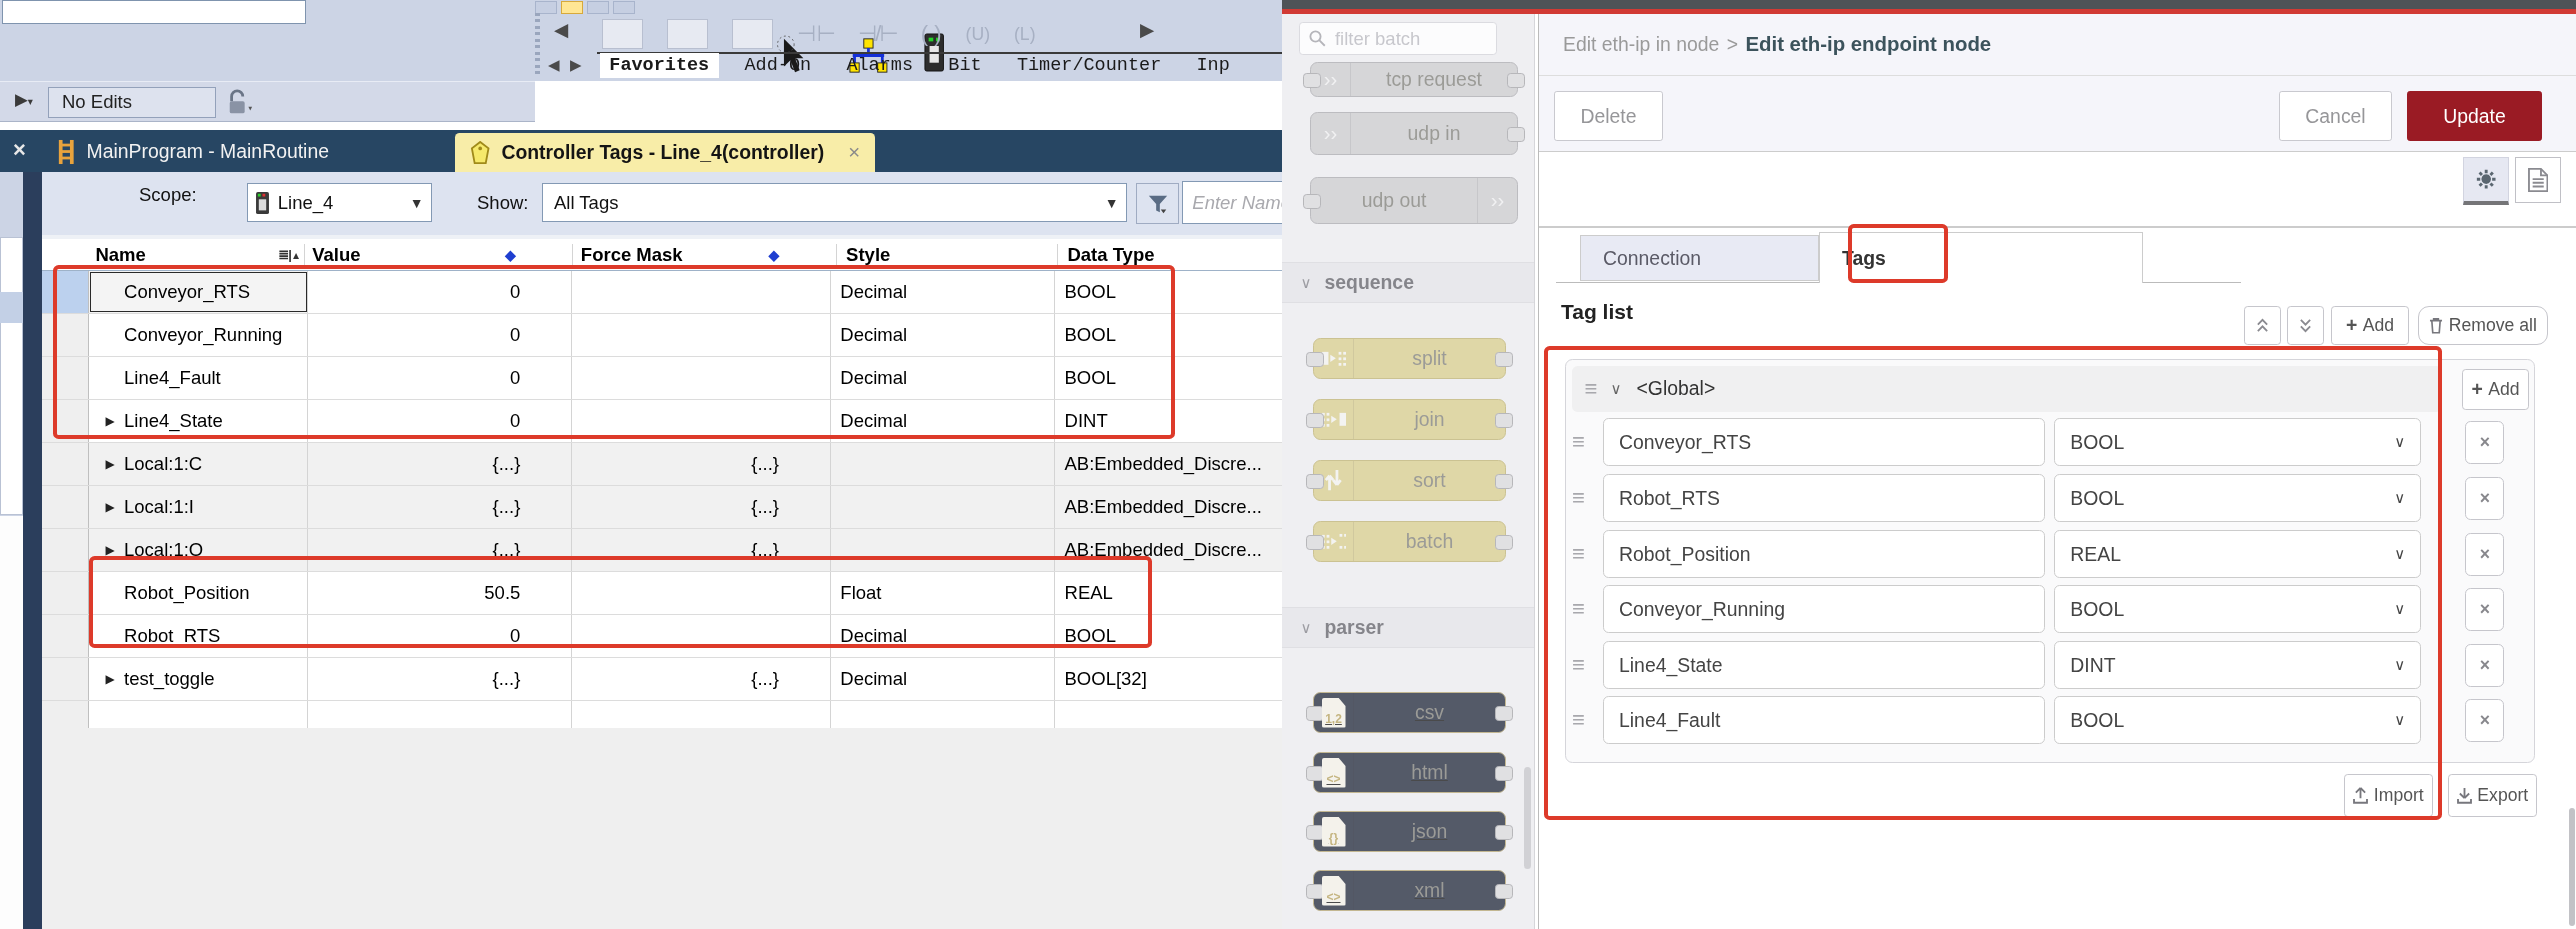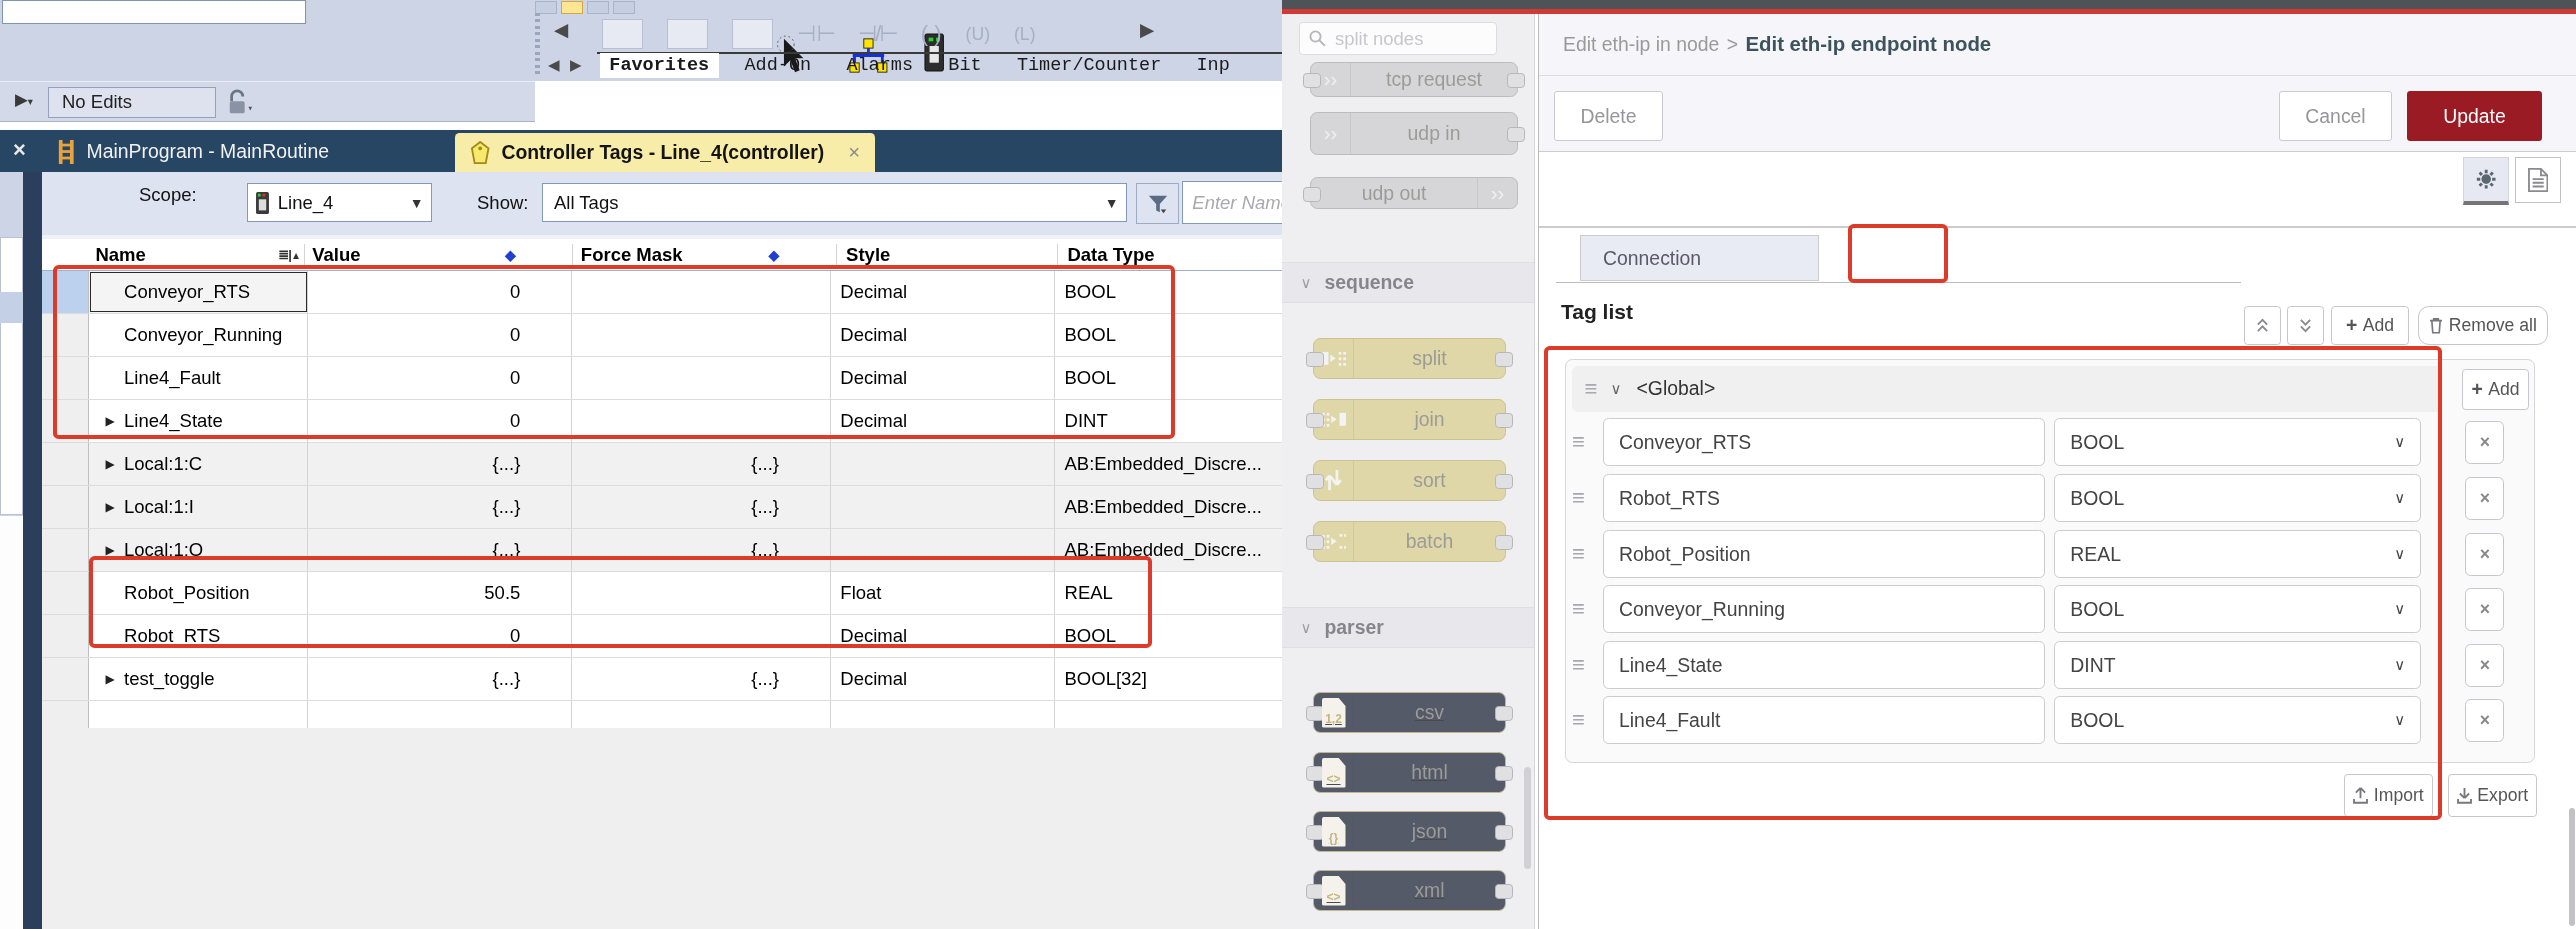--- a/index.html
+++ b/index.html
@@ -478,39 +478,39 @@
 
   <div class="abs nrtop" style="left:1282px;top:0;width:1294px;height:9.3px;"></div>
   <div class="abs nrred" style="left:1282px;top:9.3px;width:1294px;height:4.6px;"></div>
 
   <div class="abs palette" style="left:1282px;top:14px;width:253px;height:915px;">
     <div class="searchbox abs" style="left:16.7px;top:8.3px;width:198px;height:33px;">
       <svg width="16.7" height="16.7" viewBox="0 0 18 18">
         <circle cx="7" cy="7" r="5.5" fill="none" stroke="#9a9aa0" stroke-width="2"></circle>
         <line x1="11" y1="11" x2="17" y2="17" stroke="#9a9aa0" stroke-width="2"></line>
       </svg>
-      <span>split nodes</span>
+      <span>filter batch</span>
     </div>
 
     <div class="pnode n-gray" style="left:28px;top:48px;width:208px;height:35px;">
       <span class="port pl"></span>
       <div class="iconzone izl">
           <span class="wifi">››</span>
         </div>
       <span class="lbl">tcp request</span>
       <span class="port pr"></span>
     </div>
     <div class="pnode n-gray" style="left:28px;top:98px;width:208px;height:43px;">
       <div class="iconzone izl">
           <span class="wifi">››</span>
         </div>
       <span class="lbl">udp in</span>
       <span class="port pr"></span>
     </div>
-    <div class="pnode n-gray" style="left:28px;top:163px;width:208px;height:32px;">
+    <div class="pnode n-gray" style="left:28px;top:163px;width:208px;height:47px;">
       <span class="port pl"></span>
       <span class="lbl">udp out</span>
       <div class="iconzone izr">
           <span class="wifi">››</span>
         </div>
     </div>
 
     <div class="cat abs" style="left:0;top:248px;width:252px;height:41px;">
       <span class="chev">∨</span>
       <span>sequence</span>
@@ -662,20 +662,23 @@
         <path d="M1 1 H14 L21 8 V25 H1 Z" fill="#fff" stroke="#8a8a90" stroke-width="2"></path>
         <path d="M14 1 V8 H21" fill="none" stroke="#8a8a90" stroke-width="2"></path>
         <path d="M5 12 H17 M5 16 H17 M5 20 H17" stroke="#8a8a90" stroke-width="2"></path>
       </svg>
     </div>
 
     <div class="abs" style="left:16.7px;top:268px;width:685px;height:0.9px;background:#bbb;"></div>
     <div class="abs subtab inactive" style="left:41px;top:221px;width:239px;height:46px;">
         <span>Connection</span>
       </div>
+    <div class="abs subtab active" style="left:280px;top:218px;width:324px;height:51px;">
+        <span>Tags</span>
+      </div>
 
     <span class="abs taglist-title" style="left:22px;top:286px;text-align:right;">Tag list</span>
     <div class="abs smallbtn" style="left:705px;top:292px;width:37px;height:39px;">
       <svg width="13" height="15" viewBox="0 0 14 16">
           <path d="M2 7 L7 2 L12 7 M2 14 L7 9 L12 14" stroke="#8a8a90" stroke-width="2" fill="none"></path>
         </svg>
     </div>
     <div class="abs smallbtn" style="left:748px;top:292px;width:37px;height:39px;">
       <svg width="13" height="15" viewBox="0 0 14 16">
           <path d="M2 2 L7 7 L12 2 M2 9 L7 14 L12 9" stroke="#8a8a90" stroke-width="2" fill="none"></path>

